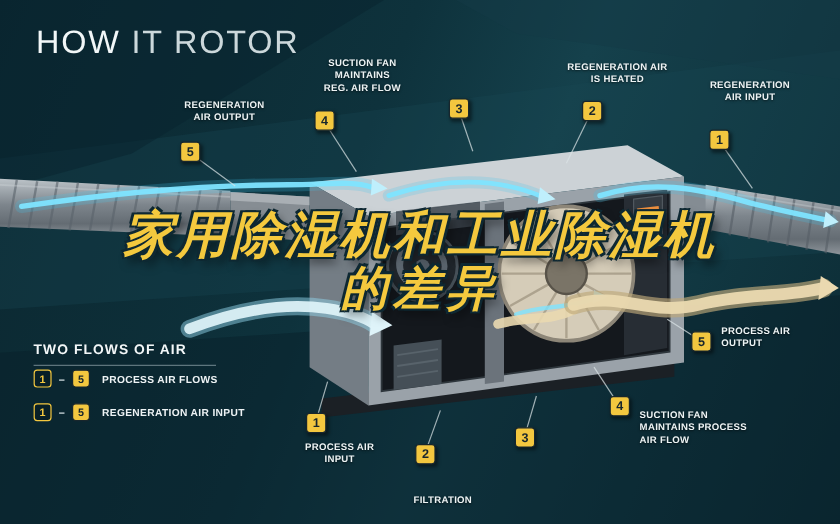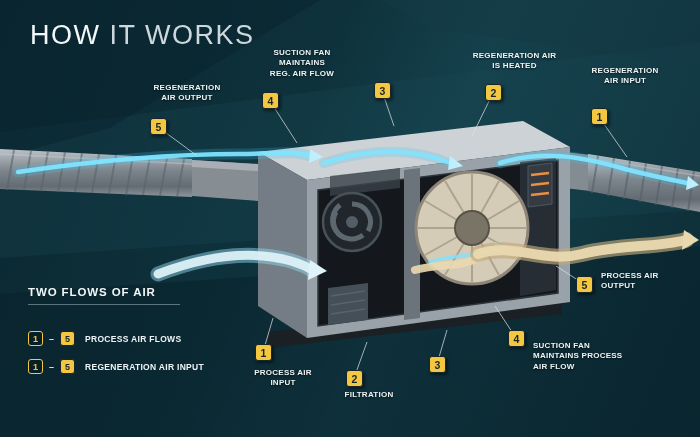--- a/index.html
+++ b/index.html
@@ -22,26 +22,26 @@
     text-shadow:0 1px 2px rgba(0,0,0,.6)}
 
   #b5t{left:150px;top:118px} #l5t{left:137px;top:83px;width:100px}
   #b4t{left:262px;top:92px}  #l4t{left:252px;top:48px;width:100px}
   #b3t{left:374px;top:82px}  #l3t{left:356px;top:42px;width:95px}
   #b2t{left:485px;top:84px}  #l2t{left:462px;top:51px;width:105px}
   #b1t{left:591px;top:108px} #l1t{left:575px;top:66px;width:100px}
   #b5r{left:576px;top:276px} #l5r{left:601px;top:271px;width:85px;text-align:left}
   #b4r{left:508px;top:330px} #l4r{left:533px;top:341px;width:115px;text-align:left}
   #b3b{left:429px;top:356px} #l3b{left:420px;top:379px;width:118px}
-  #b2b{left:346px;top:370px} #l2b{left:330px;top:390px;width:78px}
+  #b2b{left:346px;top:370px} #l2b{left:330px;top:412px;width:78px}
   #b1b{left:255px;top:344px} #l1b{left:240px;top:368px;width:86px}
 
   .legend{position:absolute;left:28px;top:286px;z-index:6}
   .legend-title{font-size:11.5px;font-weight:bold;color:#f3f7f8;letter-spacing:.9px;
-    padding-bottom:6px;border-bottom:1px solid rgba(220,235,240,.4);margin-bottom:26px;width:152px}
+    padding-bottom:6px;border-bottom:1px solid rgba(220,235,240,.4);margin-bottom:3px;width:152px}
   .legend-row{display:flex;align-items:center;gap:6px;margin-bottom:13px}
   .lbadge{width:15px;height:15px;border-radius:3px;display:flex;align-items:center;
     justify-content:center;font-size:9px;font-weight:bold;flex:0 0 auto}
   .lbadge.outline{border:1.5px solid #f3c73f;color:#f3c73f;background:rgba(8,25,32,.55)}
   .lbadge.solid{background:#f3c73f;color:#18262c;border:1px solid #18262c}
   .legend-sep{color:#dfe9ec;font-size:9px;font-weight:bold}
   .legend-label{color:#eef3f5;font-size:8.5px;font-weight:bold;letter-spacing:.3px;margin-left:4px}
 
   .overlay{position:absolute;left:0;right:0;top:174px;text-align:center;z-index:9;
     color:#f4c93e;font-weight:bold;font-style:italic;font-family:"DejaVu Sans",sans-serif;
@@ -198,21 +198,21 @@
       <line x1="599" y1="117" x2="627" y2="157"></line>
       <line x1="584" y1="284" x2="556" y2="266"></line>
       <line x1="516" y1="338" x2="495" y2="306"></line>
       <line x1="437" y1="364" x2="447" y2="330"></line>
       <line x1="354" y1="378" x2="367" y2="342"></line>
       <line x1="263" y1="352" x2="273" y2="318"></line>
     </g>
   </svg>
 
   <div class="title">
-    <span class="t1">HOW</span><span class="t2">IT WORKS</span>
+    <span class="t1">HOW</span><span class="t2">IT ROTOR</span>
   </div>
 
   <div class="badge" id="b5t">5</div>
   <div class="lbl" id="l5t">REGENERATION
 AIR OUTPUT</div>
 
   <div class="badge" id="b4t">4</div>
   <div class="lbl" id="l4t">SUCTION FAN
 MAINTAINS
 REG. AIR FLOW</div>
@@ -254,14 +254,18 @@
       <span class="legend-label">PROCESS AIR FLOWS</span>
     </div>
     <div class="legend-row">
       <span class="lbadge outline">1</span>
       <span class="legend-sep">–</span>
       <span class="lbadge solid">5</span>
       <span class="legend-label">REGENERATION AIR INPUT</span>
     </div>
   </div>
 
+  <div class="overlay">
+    <div class="ol1">家用除湿机和工业除湿机</div>
+    <div class="ol2">的差异</div>
+  </div>
 
 </div>
 
 </body></html>

